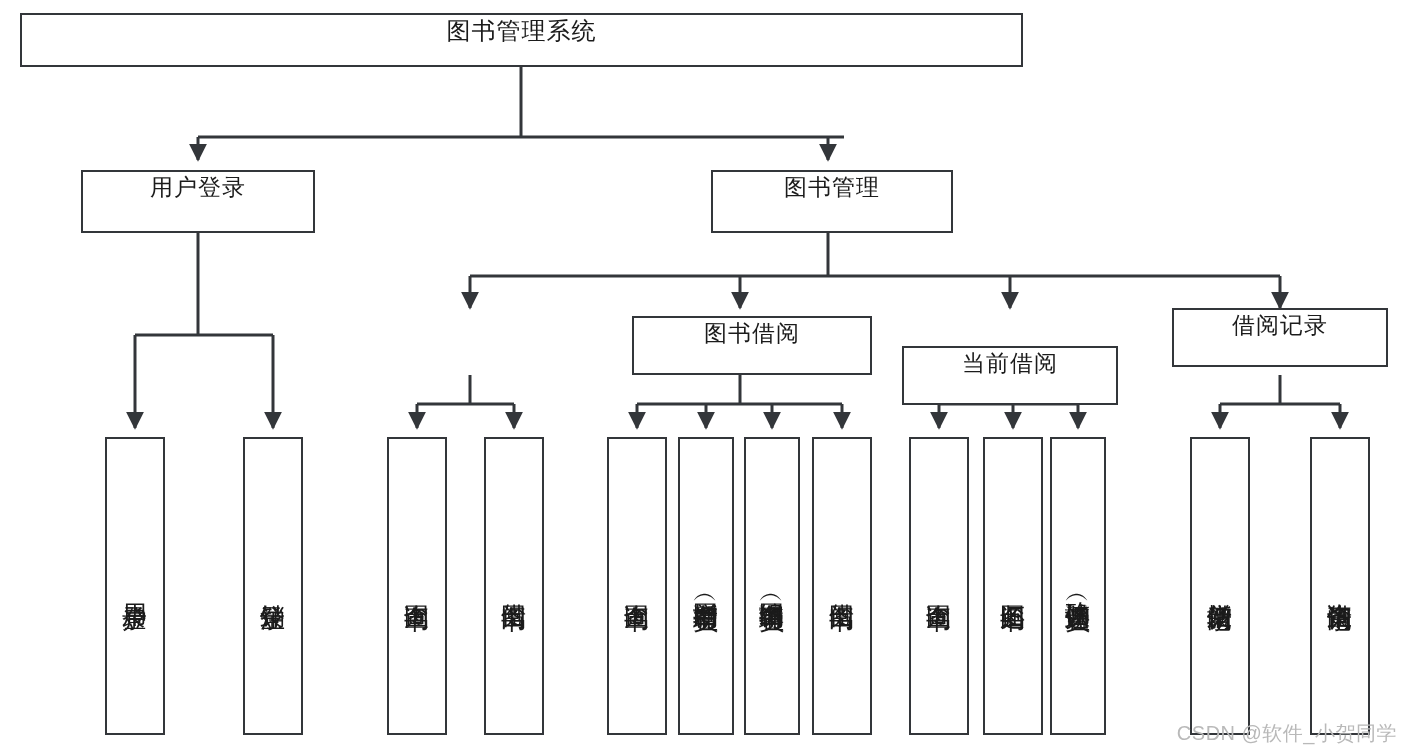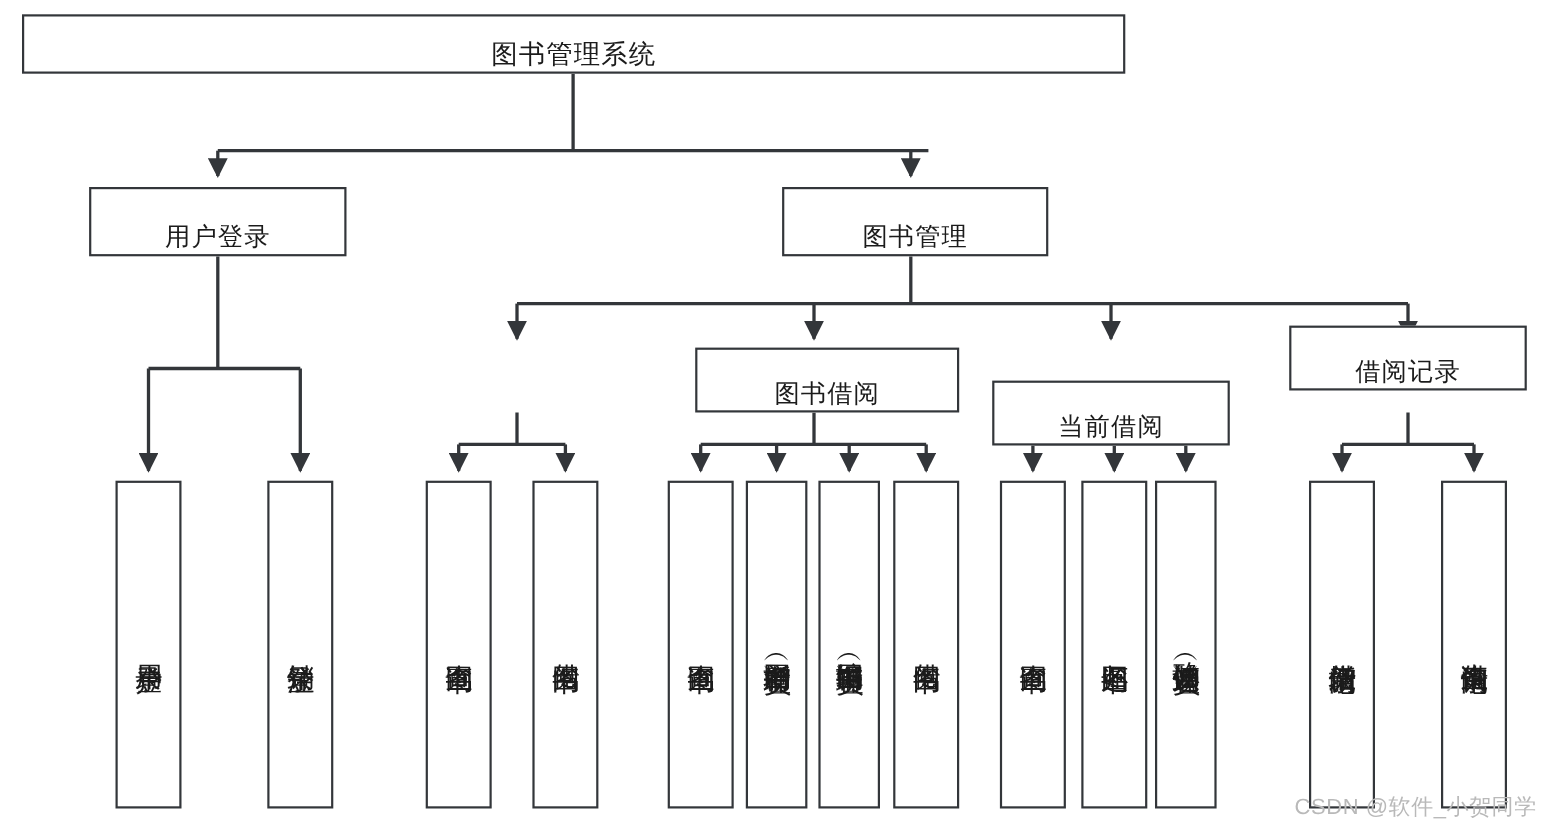--- a/index.html
+++ b/index.html
@@ -25,21 +25,21 @@
     width: 1405px;
     height: 747px;
     pointer-events: none;
   }
   .node {
     position: absolute;
     box-sizing: border-box;
     background: #ffffff;
     border: 2.5px solid #33363a;
     display: flex;
-    align-items: flex-end;
+    align-items: flex-start;
     justify-content: center;
     color: #1b1b1b;
   }
   .node.horiz {
     font-size: 23px;
     letter-spacing: 1px;
   }
   .node.vert {
     writing-mode: vertical-rl;
     text-orientation: upright;
@@ -136,21 +136,21 @@
   <div class="node horiz" style="left:711px; top:170px; width:242px; height:63px;">
     <span>图书管理</span>
   </div>
 
   <div class="node horiz" style="left:632px; top:316px; width:240px; height:59px;">
     <span>图书借阅</span>
   </div>
   <div class="node horiz" style="left:902px; top:316px; width:216px; height:59px;margin-top:30px;">
     <span>当前借阅</span>
   </div>
-  <div class="node horiz" style="left:1172px; top:296px; width:216px; height:59px;font-family:Liberation Mono, monospace;">
+  <div class="node horiz" style="left:1172px; top:308px; width:216px; height:59px;font-family:Liberation Mono, monospace;">
     <span>借阅记录</span>
   </div>
 
   <div class="node vert" style="left:105px; top:437px; width:60px; height:298px;">
     <span>用户登录</span>
   </div>
   <div class="node vert" style="left:243px; top:437px; width:60px; height:298px;">
     <span>注销登录</span>
   </div>
   <div class="node vert" style="left:387px; top:437px; width:60px; height:298px;">

